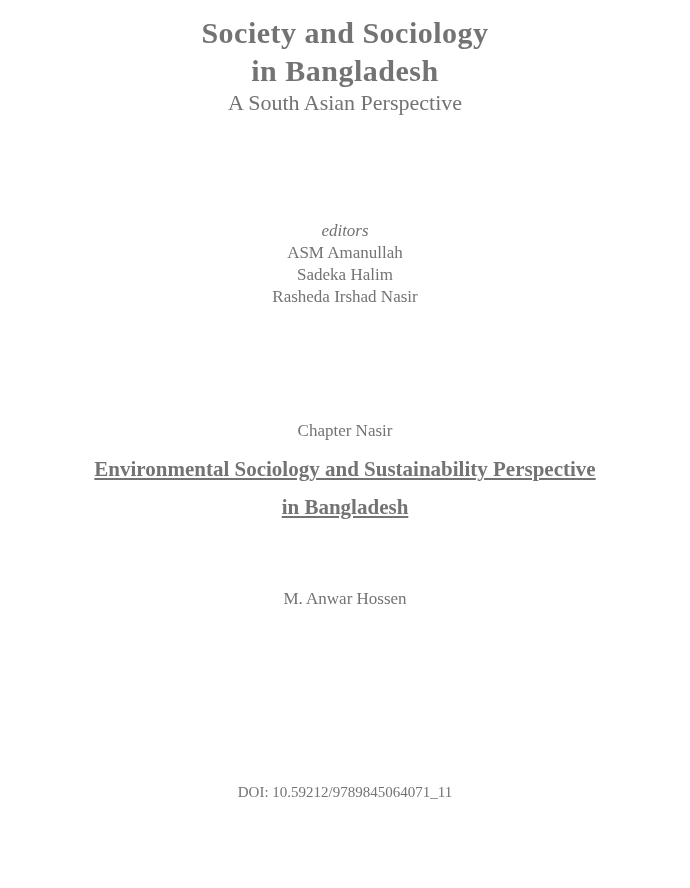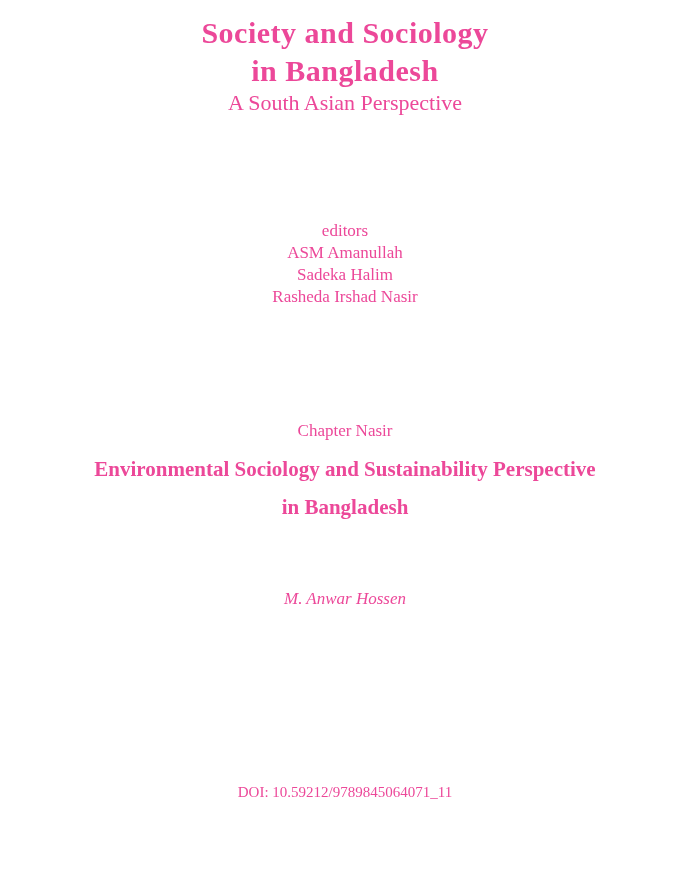--- a/index.html
+++ b/index.html
@@ -6,21 +6,21 @@
     margin: 0;
     padding: 0;
     background: #ffffff;
   }
   .page {
     position: relative;
     width: 690px;
     height: 888px;
     margin: 0 auto;
     background: #ffffff;
-    color: #ec4899;
+    color: #737373;
     font-family: "Liberation Serif", serif;
     text-align: center;
     overflow: hidden;
   }
   .book-title {
     padding-top: 14px;
     font-size: 30px;
     font-weight: bold;
     line-height: 38px;
     letter-spacing: 0.5px;
@@ -28,36 +28,37 @@
   .book-subtitle {
     font-size: 22px;
     line-height: 26px;
   }
   .editors-block {
     margin-top: 104px;
     font-size: 17px;
     line-height: 22px;
   }
   .editors-label {
+    font-style: italic;
   }
   .chapter-label {
     margin-top: 112px;
     font-size: 17px;
     line-height: 22px;
   }
   .chapter-title {
     margin-top: 8px;
     font-size: 21px;
     font-weight: bold;
     line-height: 38px;
+    text-decoration: underline;
   }
   .author {
     margin-top: 62px;
     font-size: 17px;
-    font-style: italic;
     line-height: 22px;
   }
   .doi {
     margin-top: 171px;
     font-size: 15px;
     line-height: 22px;
   }
 </style>
 </head>
 <body>

